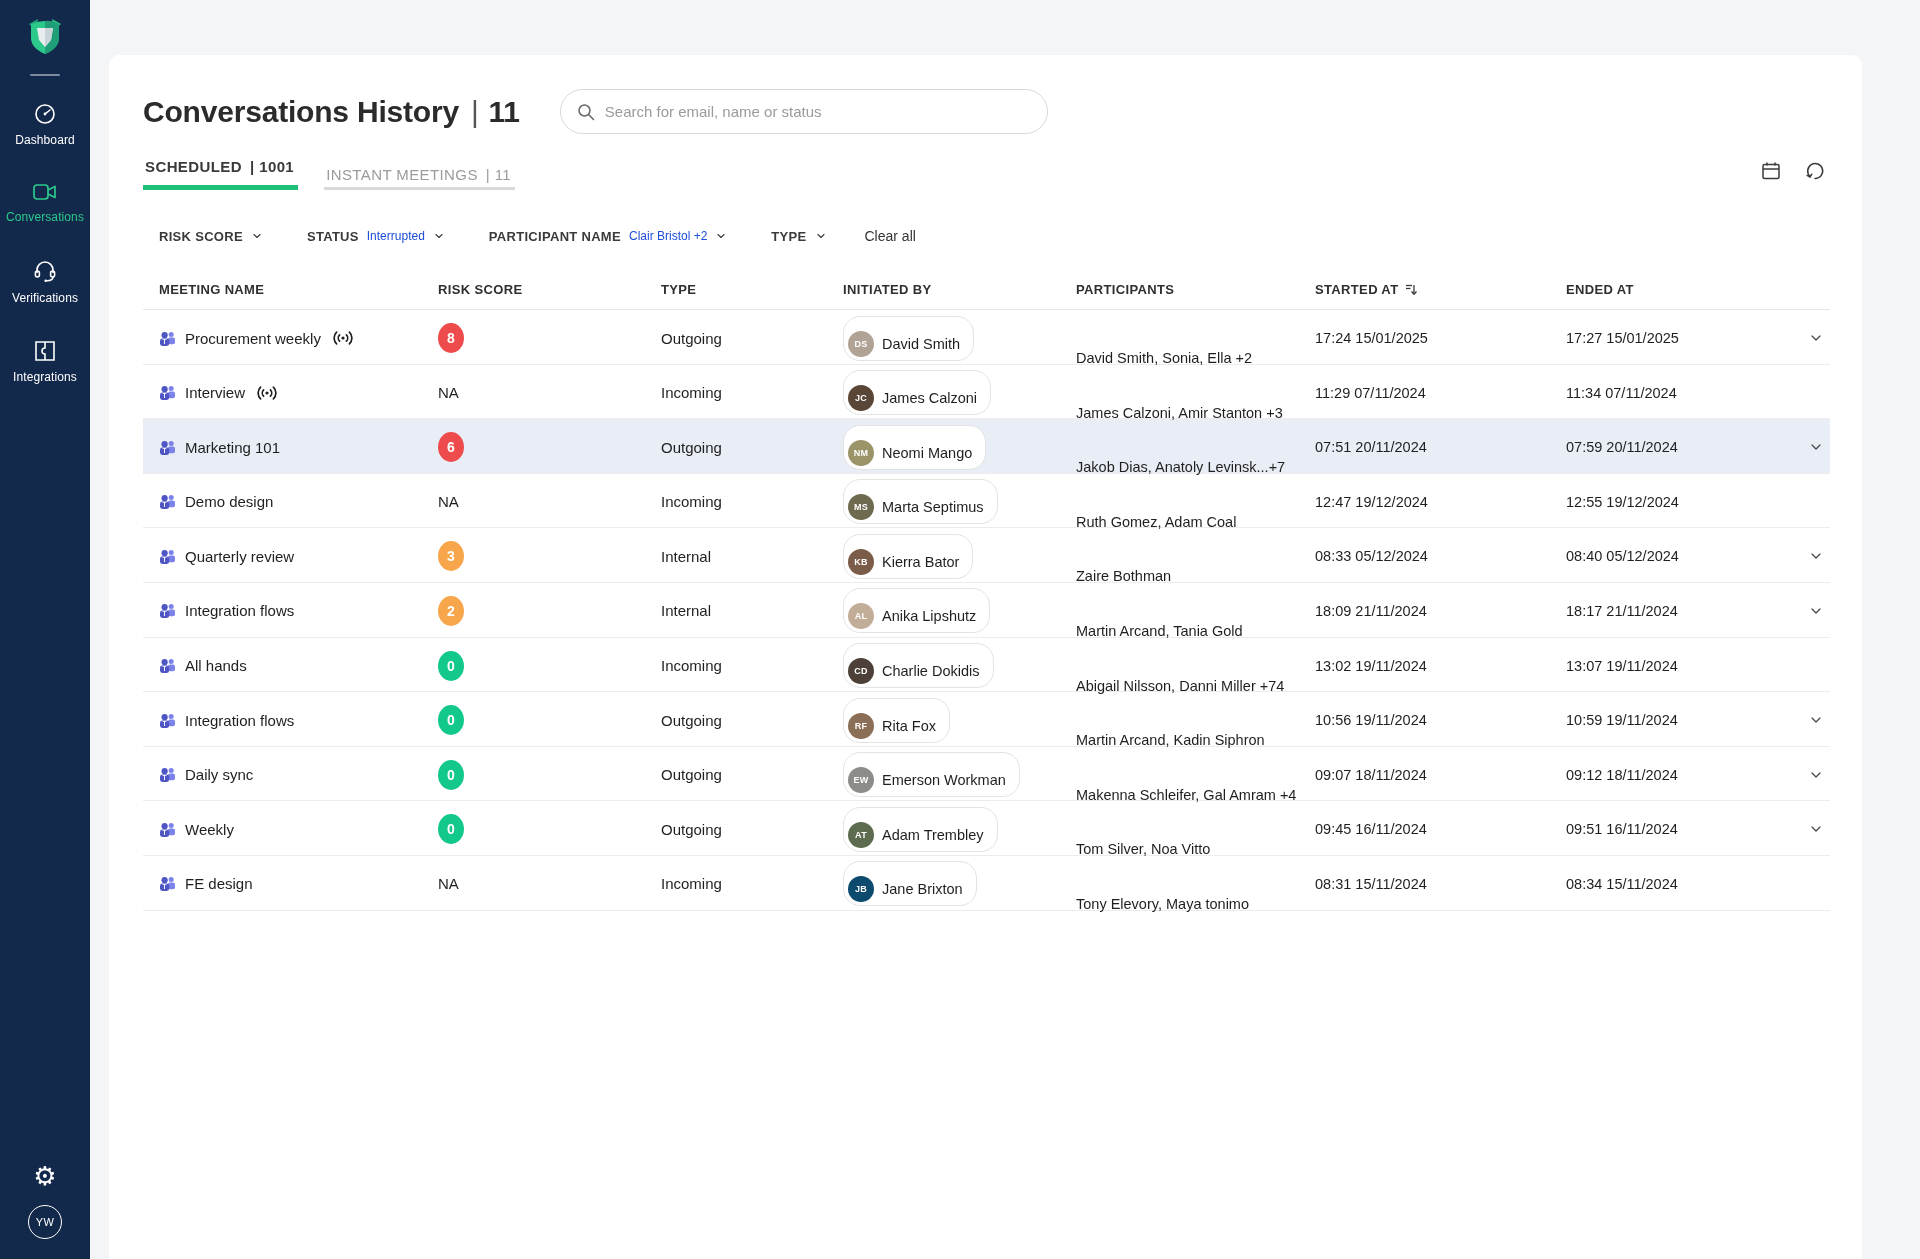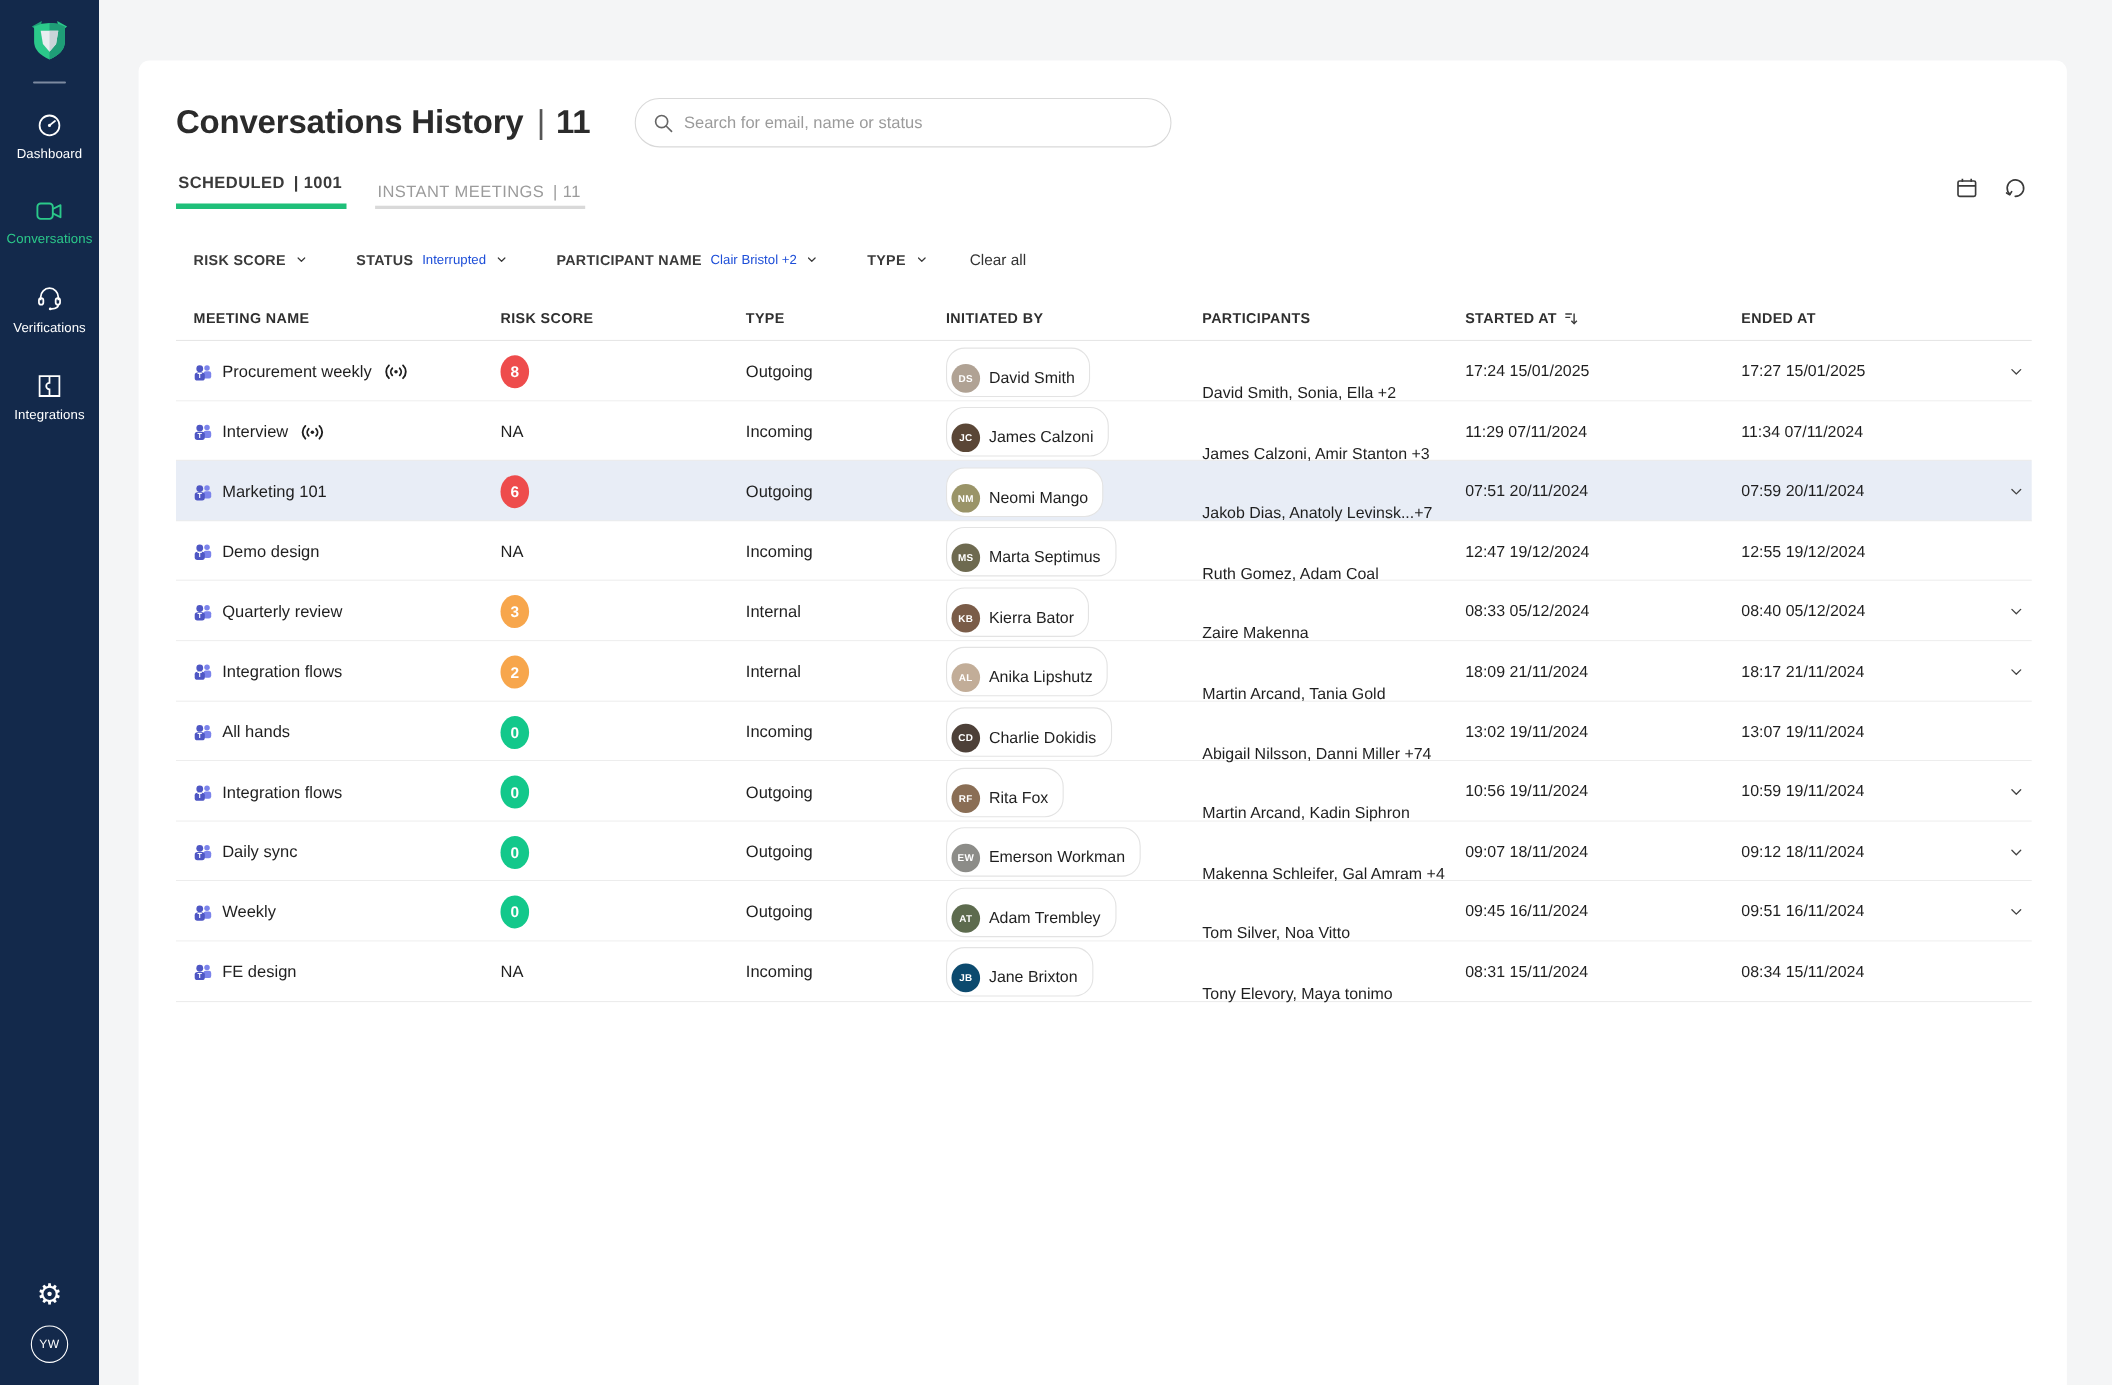--- a/index.html
+++ b/index.html
@@ -11,21 +11,21 @@
   .side-divider { width:30px; height:2px; background:#7d8aa0; margin:12px 0 26px 0; border-radius:1px; }
   .nav-item { display:flex; flex-direction:column; align-items:center; gap:7px; margin-bottom:34px; cursor:pointer; }
   .nav-item .nav-label { font-size:12px; color:#ffffff; letter-spacing:0.1px; }
   .nav-item.active .nav-label { color:#2BC98A; }
   .nav-item svg { display:block; }
   .side-footer { margin-top:auto; display:flex; flex-direction:column; align-items:center; gap:16px; padding-bottom:20px; }
   .gear { font-size:26px; color:#ffffff; line-height:1; }
   .side-avatar { width:34px; height:34px; border:1.6px solid #ffffff; border-radius:50%; color:#fff; font-size:11px; display:flex; align-items:center; justify-content:center; letter-spacing:0.4px; }
 
   
-  .main-card { position:absolute; left:126px; top:55px; width:1753px; height:1204px; background:#ffffff; border-radius:10px 10px 0 0; padding:34px 32px 0 34px; }
+  .main-card { position:absolute; left:109px; top:55px; width:1753px; height:1204px; background:#ffffff; border-radius:10px 10px 0 0; padding:34px 32px 0 34px; }
 
   .header-row { display:flex; align-items:center; gap:40px; }
   .page-title { font-size:30px; font-weight:700; color:#2b2b2b; letter-spacing:-0.2px; white-space:nowrap; }
   .page-title .pipe { font-weight:300; color:#555; margin:0 10px 0 12px; }
   .search-box { width:488px; height:45px; border:1px solid #d9d9d9; border-radius:23px; display:flex; align-items:center; padding:0 16px; gap:10px; background:#fff; }
   .search-box input { border:none; outline:none; flex:1; font-size:15px; color:#333; font-family:"Liberation Sans",sans-serif; background:transparent; }
   .search-box input::placeholder { color:#9b9b9b; }
 
   
   .tabs-row { margin-top:24px; display:flex; align-items:flex-end; position:relative; }
@@ -438,21 +438,21 @@
       <span class="badge orange">3</span>
 
     </div>
     <div class="cell">Internal</div>
     <div class="cell">
       <span class="chip">
         <span class="avatar" style="background: rgb(122, 92, 72);">KB</span>
         <span class="chip-name">Kierra Bator</span>
       </span>
     </div>
-    <div class="cell part-cell">Zaire Makenna</div>
+    <div class="cell part-cell">Zaire Bothman</div>
     <div class="cell time-cell">08:33 05/12/2024</div>
     <div class="cell time-cell">08:40 05/12/2024</div>
     <div class="cell chev-cell">
       <span class="rowchev">
         <svg width="16" height="16" viewBox="0 0 24 24" fill="none" stroke="#444" stroke-width="1.8" stroke-linecap="round" stroke-linejoin="round">
           <polyline points="6,9 12,15 18,9"></polyline>
         </svg>
       </span>
     </div>
   </div>

